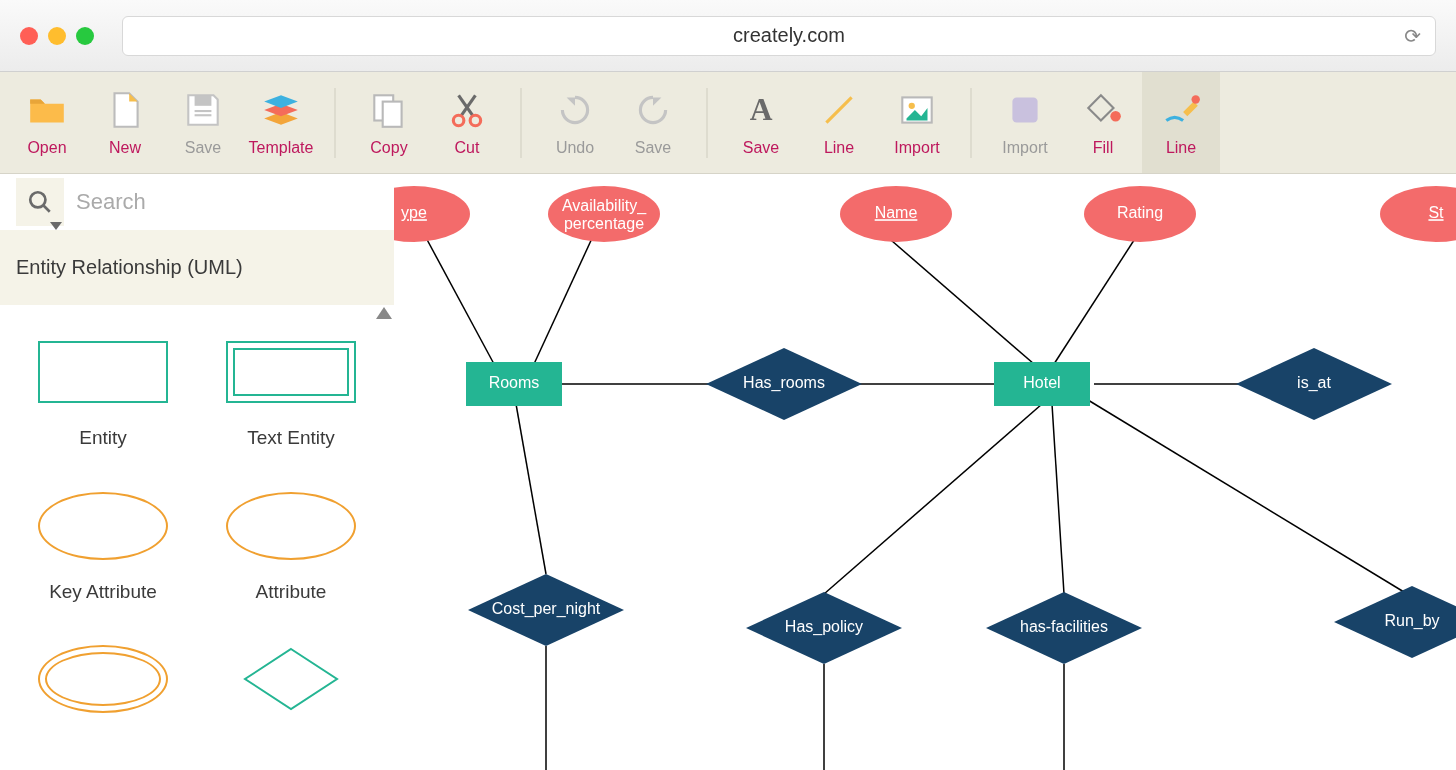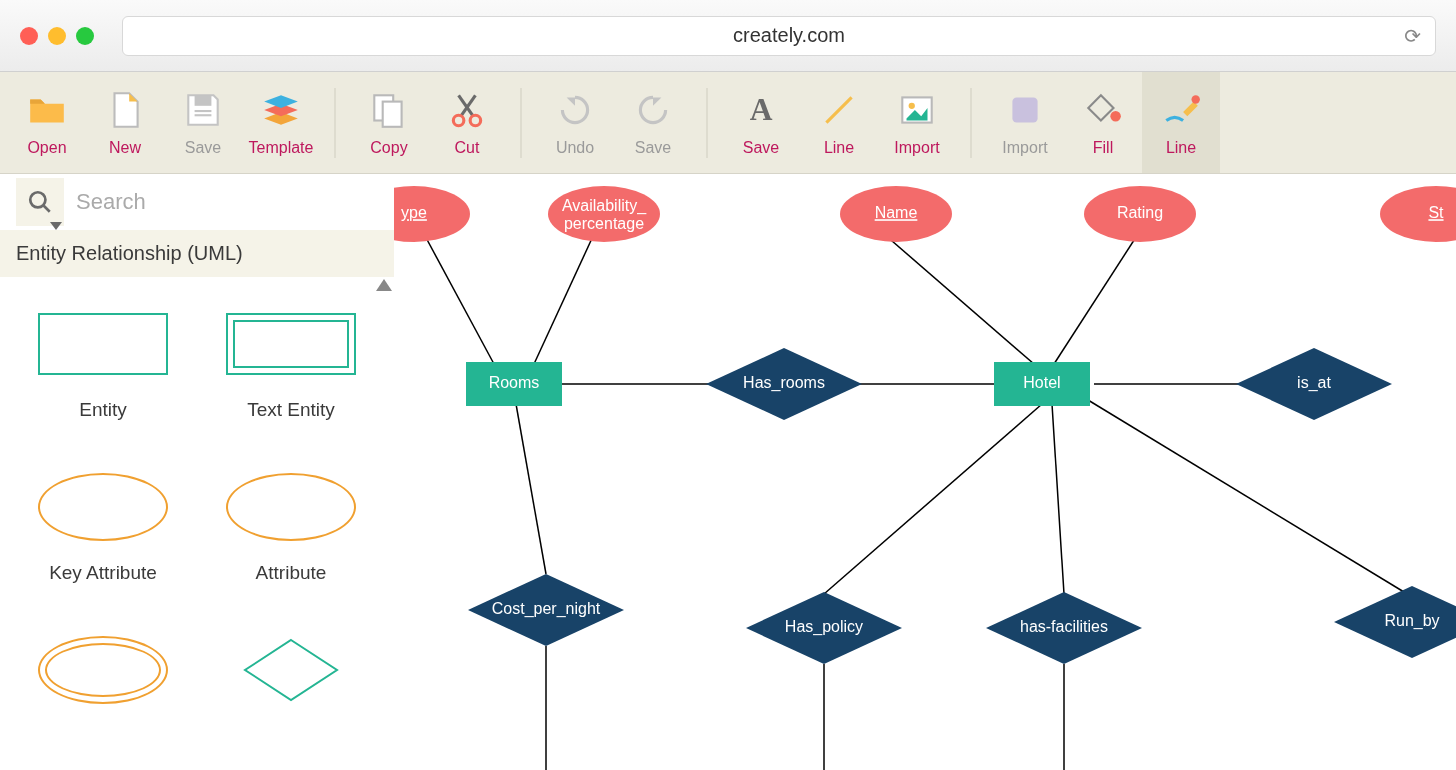--- a/index.html
+++ b/index.html
@@ -27,21 +27,21 @@
 .tool-btn.disabled .label { color: #9a9a9a; }
 
 
 .content { display: flex; height: calc(770px - 72px - 102px); }
 .sidebar { width: 394px; background: #fff; display: flex; flex-direction: column; }
 .search-row { height: 56px; display: flex; align-items: center; padding: 0 16px; background: #fff; position: relative; border-radius: 6px; }
 .search-icon-box { width: 48px; height: 48px; display: flex; align-items: center; justify-content: center; background: #f5f3e8; }
 .search-input { flex: 1; border: none; font-size: 22px; color: #aaa; padding: 8px 12px; outline: none; }
 .search-input::placeholder { color: #aaa; }
 .dropdown-tri { position: absolute; left: 50px; top: 48px; width: 0; height: 0; border-left: 6px solid transparent; border-right: 6px solid transparent; border-top: 8px solid #6a6a6a; }
-.category-header { background: #f5f3e8; padding: 12px 16px; font-size: 20px; color: #3a3a3a; }
+.category-header { background: #f5f3e8; padding: 26px 16px; font-size: 20px; color: #3a3a3a; }
 .shape-panel { flex: 1; overflow-y: auto; padding: 30px 18px; display: grid; grid-template-columns: 1fr 1fr; gap: 34px 18px; position: relative; }
 .scroll-indicator { position: absolute; right: 2px; top: 2px; width: 0; height: 0; border-left: 8px solid transparent; border-right: 8px solid transparent; border-bottom: 12px solid #888; }
 .shape-item { display: flex; flex-direction: column; align-items: center; gap: 18px; cursor: pointer; }
 .shape-preview { width: 140px; height: 74px; display: flex; align-items: center; justify-content: center; }
 .shape-label { font-size: 19px; color: #3a3a3a; }
 .entity-rect { width: 130px; height: 62px; border: 2px solid #24b593; }
 .weak-entity-rect { width: 130px; height: 62px; border: 2px solid #24b593; position: relative; }
 .weak-entity-rect::after { content: ''; position: absolute; inset: 5px; border: 2px solid #24b593; }
 .key-attr-ell { width: 130px; height: 68px; border: 2px solid #f0a030; border-radius: 50%; }
 .attr-ell { width: 130px; height: 68px; border: 2px solid #f0a030; border-radius: 50%; }

